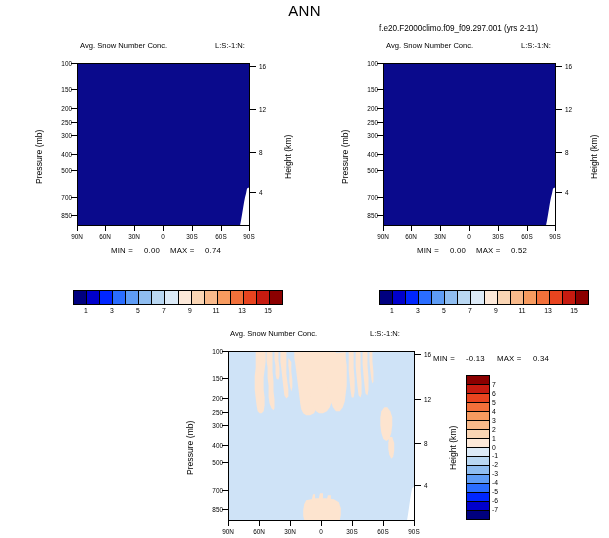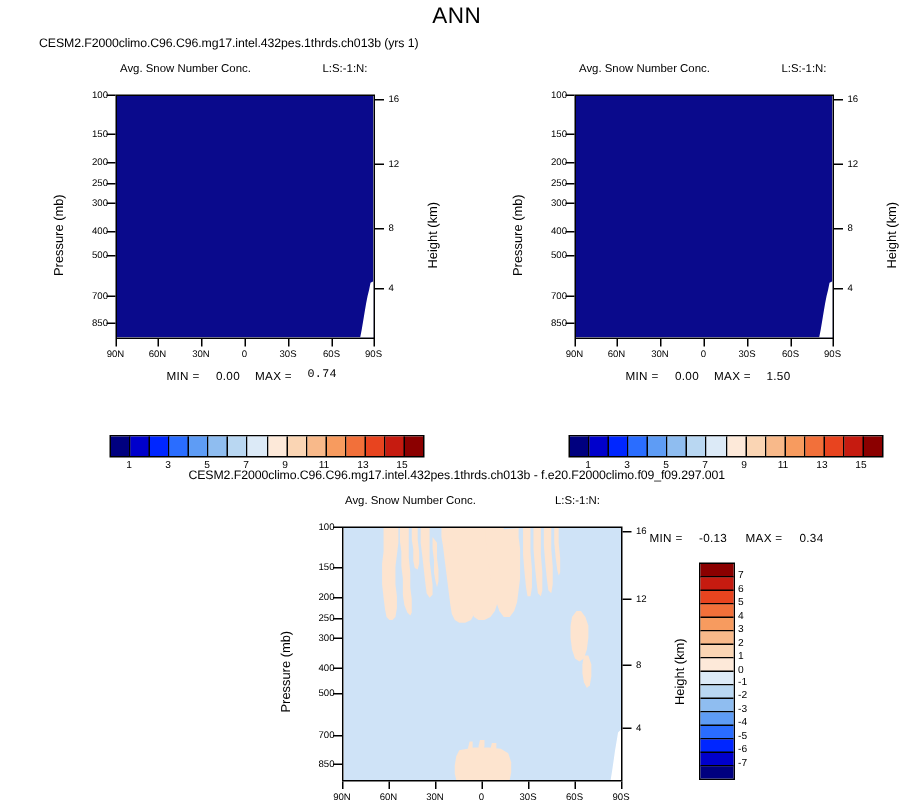--- a/index.html
+++ b/index.html
@@ -118,21 +118,20 @@
     transform: translateY(-50%);
   }
 </style>
 </head>
 <body>
 
 <div class="abs" id="page-title">ANN</div>
 
 <div class="abs" style="left:0px; top:24px; width:305px; height:270px;">
 
-  <div class="case-title abs" style="left:0px; top:0px; width:305px;">CESM2.F2000climo.C96.C96.mg17.intel.432pes.1thrds.ch013b (yrs 1)</div>
 
   <div class="subtitle-main" style="left:80px; top:17px;">Avg. Snow Number Conc.</div>
 
   <div class="subtitle-right" style="left:215px; top:17px;">L:S:-1:N:</div>
 
   <div class="plot-frame" style="left:77px; top:39px; width:173px; height:163px;">
     <svg class="plot-fill" viewBox="0 0 173 163" preserveAspectRatio="none">
       <rect x="0" y="0" width="173" height="163" fill="#0a0a8c"></rect>
 
       <path d="M173,163 L173,125 L171,126 L170,131 L169,135 L168,140 L167,146 L166,152 L165,158 L164,163 Z" fill="#ffffff"></path>
@@ -184,21 +183,21 @@
   <div class="tick-text center-align" style="left:90px; top:209px; width:30px;">60N</div>
   <div class="tick-text center-align" style="left:119px; top:209px; width:30px;">30N</div>
   <div class="tick-text center-align" style="left:148px; top:209px; width:30px;">0</div>
   <div class="tick-text center-align" style="left:177px; top:209px; width:30px;">30S</div>
   <div class="tick-text center-align" style="left:206px; top:209px; width:30px;">60S</div>
   <div class="tick-text center-align" style="left:234px; top:209px; width:30px;">90S</div>
 
   <div class="minmax" style="left:111px; top:222px;">MIN =</div>
   <div class="minmax" style="left:144px; top:222px;">0.00</div>
   <div class="minmax" style="left:170px; top:222px;">MAX =</div>
-  <div class="minmax" style="left:205px; top:222px;font-family:Liberation Mono, monospace;">0.74</div>
+  <div class="minmax" style="left:205px; top:222px;">0.74</div>
 
   <div class="cbar-h" style="left:73px; top:266px; width:208px; height:13px;">
       <div class="seg" style="background: rgb(0, 0, 127);"></div>
       <div class="seg" style="background: rgb(0, 0, 204);"></div>
       <div class="seg" style="background: rgb(0, 38, 255);"></div>
       <div class="seg" style="background: rgb(42, 109, 255);"></div>
       <div class="seg" style="background: rgb(94, 156, 245);"></div>
       <div class="seg" style="background: rgb(143, 189, 240);"></div>
       <div class="seg" style="background: rgb(185, 215, 242);"></div>
       <div class="seg" style="background: rgb(220, 234, 247);"></div>
@@ -218,20 +217,21 @@
       <span style="left: 91px; top: 0px;">7</span>
       <span style="left: 117px; top: 0px;">9</span>
       <span style="left: 143px; top: 0px;">11</span>
       <span style="left: 169px; top: 0px;">13</span>
       <span style="left: 195px; top: 0px;">15</span>
     </div>
 </div>
 
 <div class="abs" style="left:308px; top:24px; width:301px; height:270px;">
 
+  <div class="case-title abs" style="left:0px; top:0px; width:301px;">f.e20.F2000climo.f09_f09.297.001 (yrs 2-11)</div>
 
   <div class="subtitle-main" style="left:78px; top:17px;">Avg. Snow Number Conc.</div>
 
   <div class="subtitle-right" style="left:213px; top:17px;">L:S:-1:N:</div>
 
   <div class="plot-frame" style="left:75px; top:39px; width:173px; height:163px;">
     <svg class="plot-fill" viewBox="0 0 173 163" preserveAspectRatio="none">
       <rect x="0" y="0" width="173" height="163" fill="#0a0a8c"></rect>
       <path d="M173,163 L173,125 L171,126 L170,131 L169,135 L168,140 L167,146 L166,152 L165,158 L164,163 Z" fill="#ffffff"></path>
     </svg>
@@ -282,21 +282,21 @@
   <div class="tick-text center-align" style="left:88px; top:209px; width:30px;">60N</div>
   <div class="tick-text center-align" style="left:117px; top:209px; width:30px;">30N</div>
   <div class="tick-text center-align" style="left:146px; top:209px; width:30px;">0</div>
   <div class="tick-text center-align" style="left:175px; top:209px; width:30px;">30S</div>
   <div class="tick-text center-align" style="left:204px; top:209px; width:30px;">60S</div>
   <div class="tick-text center-align" style="left:232px; top:209px; width:30px;">90S</div>
 
   <div class="minmax" style="left:109px; top:222px;">MIN =</div>
   <div class="minmax" style="left:142px; top:222px;">0.00</div>
   <div class="minmax" style="left:168px; top:222px;">MAX =</div>
-  <div class="minmax" style="left:203px; top:222px;">1.50</div>
+  <div class="minmax" style="left:203px; top:222px;">0.52</div>
 
   <div class="cbar-h" style="left:71px; top:266px; width:208px; height:13px;">
       <div class="seg" style="background: rgb(0, 0, 127);"></div>
       <div class="seg" style="background: rgb(0, 0, 204);"></div>
       <div class="seg" style="background: rgb(0, 38, 255);"></div>
       <div class="seg" style="background: rgb(42, 109, 255);"></div>
       <div class="seg" style="background: rgb(94, 156, 245);"></div>
       <div class="seg" style="background: rgb(143, 189, 240);"></div>
       <div class="seg" style="background: rgb(185, 215, 242);"></div>
       <div class="seg" style="background: rgb(220, 234, 247);"></div>
@@ -316,21 +316,20 @@
       <span style="left: 91px; top: 0px;">7</span>
       <span style="left: 117px; top: 0px;">9</span>
       <span style="left: 143px; top: 0px;">11</span>
       <span style="left: 169px; top: 0px;">13</span>
       <span style="left: 195px; top: 0px;">15</span>
     </div>
 </div>
 
 <div class="abs" style="left:0px; top:312px; width:609px; height:226px;">
 
-  <div class="case-title abs" style="left:0px; top:0px; width:609px;">CESM2.F2000climo.C96.C96.mg17.intel.432pes.1thrds.ch013b - f.e20.F2000climo.f09_f09.297.001</div>
 
   <div class="subtitle-main" style="left:230px; top:17px;">Avg. Snow Number Conc.</div>
 
   <div class="subtitle-right" style="left:370px; top:17px;">L:S:-1:N:</div>
 
   <div class="plot-frame" style="left:228px; top:39px; width:187px; height:170px;">
     <svg class="plot-fill" viewBox="0 0 187 170" preserveAspectRatio="none">
       <rect x="0" y="0" width="187" height="170" fill="#cfe3f7"></rect>
       <g fill="#fde4cf">
 

